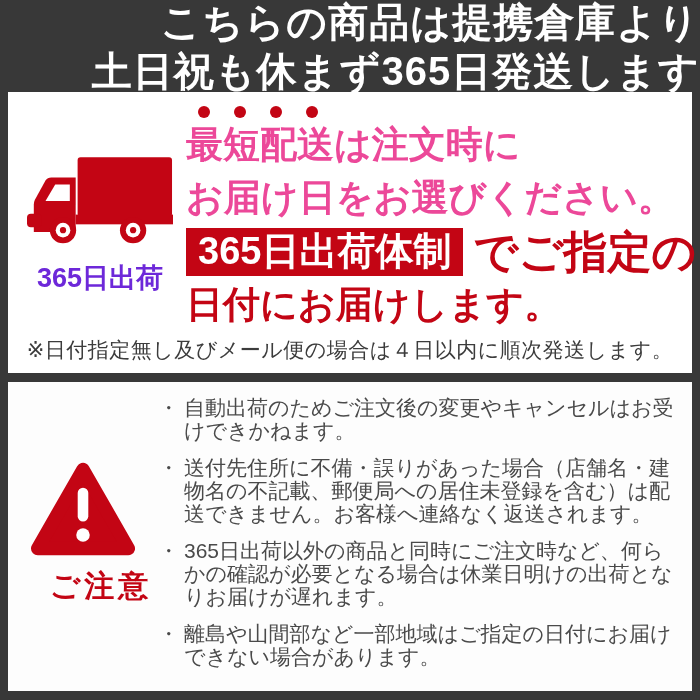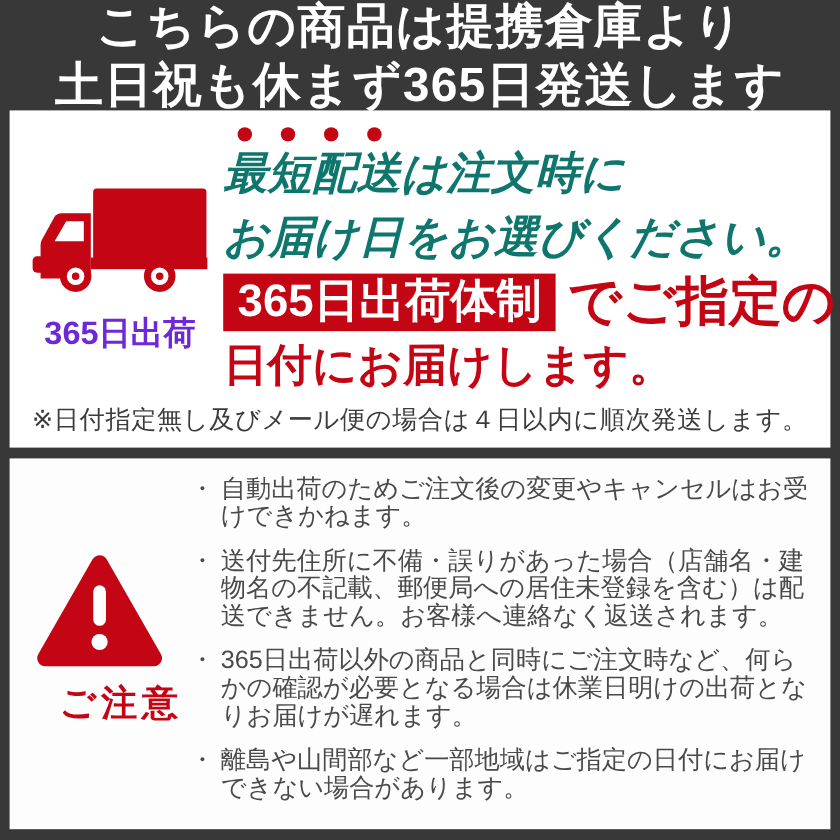--- a/index.html
+++ b/index.html
@@ -9,39 +9,39 @@
     -webkit-font-smoothing:antialiased;
   }
   .frame{
     position:relative;width:700px;height:700px;
     background:#383838;box-sizing:border-box;
     display:flex;flex-direction:column;overflow:hidden;
   }
   
   .top-band{
     height:92px;flex:none;color:#ffffff;
-    display:flex;flex-direction:column;justify-content:center;align-items:center;
+    display:flex;flex-direction:column;justify-content:center;align-items:flex-end;
     font-weight:bold;font-size:40px;line-height:49px;letter-spacing:1px;
     padding-top:2px;box-sizing:border-box;text-align:center;
   }
   
   .panel{background:#ffffff;margin:0 8px;box-sizing:border-box;}
   .mid{height:281px;flex:none;position:relative;}
   .truck-block{position:absolute;left:16px;top:64px;width:152px;text-align:center;}
   .truck-block svg{display:block;margin:0 auto;}
   .truck-label{
     margin-top:16px;font-size:27px;font-weight:bold;color:#6d28d9;
     letter-spacing:0px;white-space:nowrap;
   }
   .ship-content{position:absolute;left:178px;top:0;}
   .dots{display:flex;gap:24px;margin:14px 0 0 12px;height:12px;}
   .dot{width:12px;height:12px;border-radius:50%;background:#c30514;flex:none;}
   .red-line{
-    font-size:37px;font-weight:bold;color:#0f766e;
-    line-height:53px;white-space:nowrap;font-style:italic;
+    font-size:37px;font-weight:bold;color:#ec4899;
+    line-height:53px;white-space:nowrap;
   }
   .badge-row{display:flex;align-items:center;margin-top:4px;white-space:nowrap;}
   .badge{
     background:#c30514;color:#ffffff;font-size:38px;font-weight:bold;
     padding:3px 12px 5px 12px;line-height:40px;display:inline-block;
   }
   .badge-suffix{
     font-size:44px;font-weight:bold;color:#c30514;margin-left:10px;line-height:48px;
   }
   .delivery-line{

